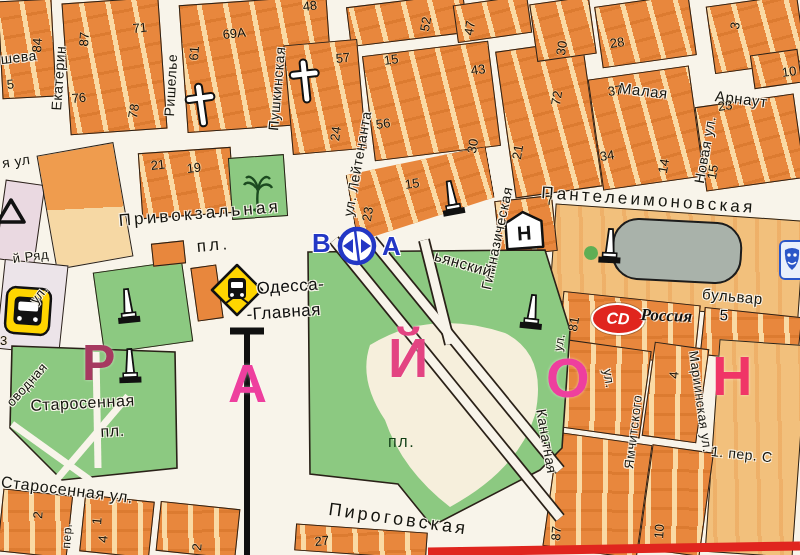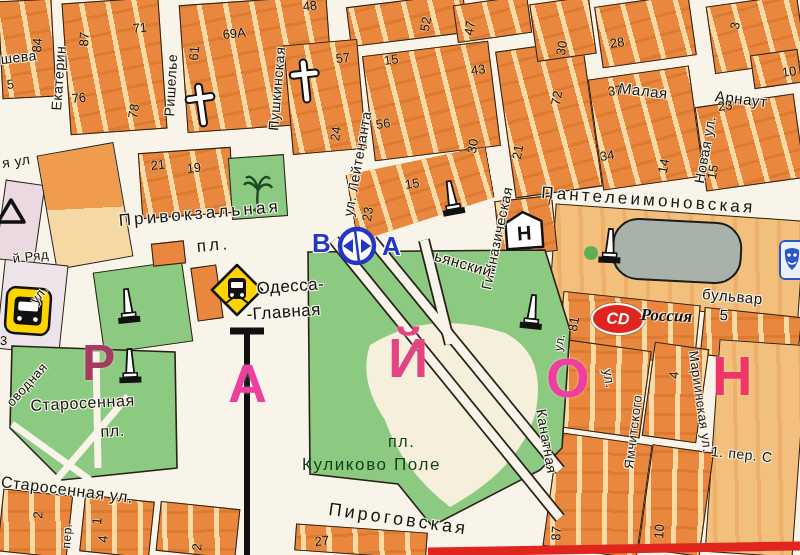--- a/index.html
+++ b/index.html
@@ -259,21 +259,20 @@
       <div class="lbl st" style="left: 100px; top: 424px; font-size: 16px; transform: rotate(-3deg);">пл.</div>
       <div class="lbl st" style="left: 2px; top: 474px; font-size: 16px; transform: rotate(7deg);">Старосенная ул.</div>
       <div class="lbl stw" style="left: 330px; top: 500px; font-size: 18px; transform: rotate(8deg);">Пироговская</div>
       <div class="lbl st" style="left: 12px; top: 252px; font-size: 13px; transform: rotate(-7deg);">й Ряд</div>
       <div class="lbl st" style="left: 4px; top: 400px; font-size: 13px; transform: rotate(-48deg);">оводная</div>
       <div class="lbl st" style="left: 28px; top: 298px; font-size: 13px; transform: rotate(-52deg);">ул.</div>
       <div class="lbl st" style="left: 60px; top: 548px; font-size: 12px; transform: rotate(-86deg);">пер.</div>
       <div class="lbl pl" style="left: 256px; top: 280px; font-size: 17px; transform: rotate(-4deg);">Одесса-</div>
       <div class="lbl pl" style="left: 246px; top: 306px; font-size: 17px; transform: rotate(-4deg);">-Главная</div>
       <div class="lbl pk" style="left: 388px; top: 434px; font-size: 16px;">пл.</div>
-      <div class="lbl pk" style="left: 302px; top: 456px; font-size: 17px;">Куликово Поле</div>
       <div class="lbl ros" style="left: 641px; top: 306px; font-size: 17px; transform: rotate(2deg);">Россия</div>
       <div class="lbl pl" style="left: 720px; top: 307px; font-size: 15px; transform: rotate(2deg);">5</div>
       <div class="lbl bl" style="left: 312px; top: 230px; font-size: 26px;">В</div>
       <div class="lbl bl" style="left: 382px; top: 233px; font-size: 26px;">А</div>
       <div class="lbl dl" style="left: 82px; top: 338px; font-size: 50px; color: rgb(166, 58, 96);">Р</div>
       <div class="lbl dl" style="left: 228px; top: 356px; font-size: 54px; color: rgb(238, 63, 158);">А</div>
       <div class="lbl dl" style="left: 388px; top: 330px; font-size: 56px; color: rgb(227, 68, 130);">Й</div>
       <div class="lbl dl" style="left: 546px; top: 350px; font-size: 56px; color: rgb(238, 63, 158);">О</div>
       <div class="lbl dl" style="left: 712px; top: 348px; font-size: 56px; color: rgb(240, 53, 103);">Н</div>
       <div class="lbl num" style="left: 30px; top: 52px; transform: rotate(-86deg);">84</div>

